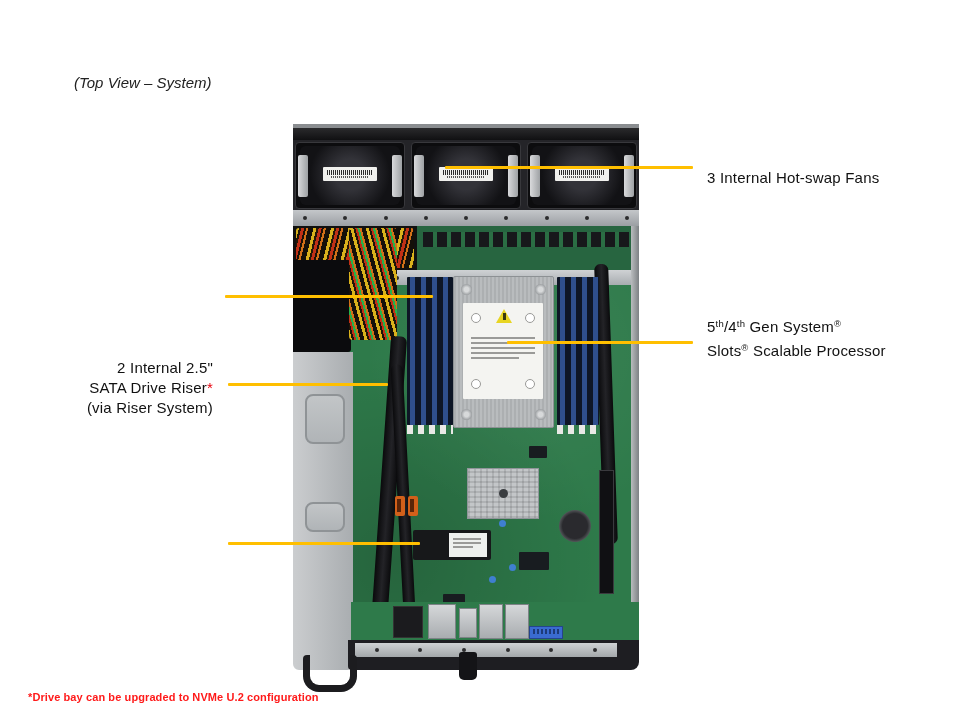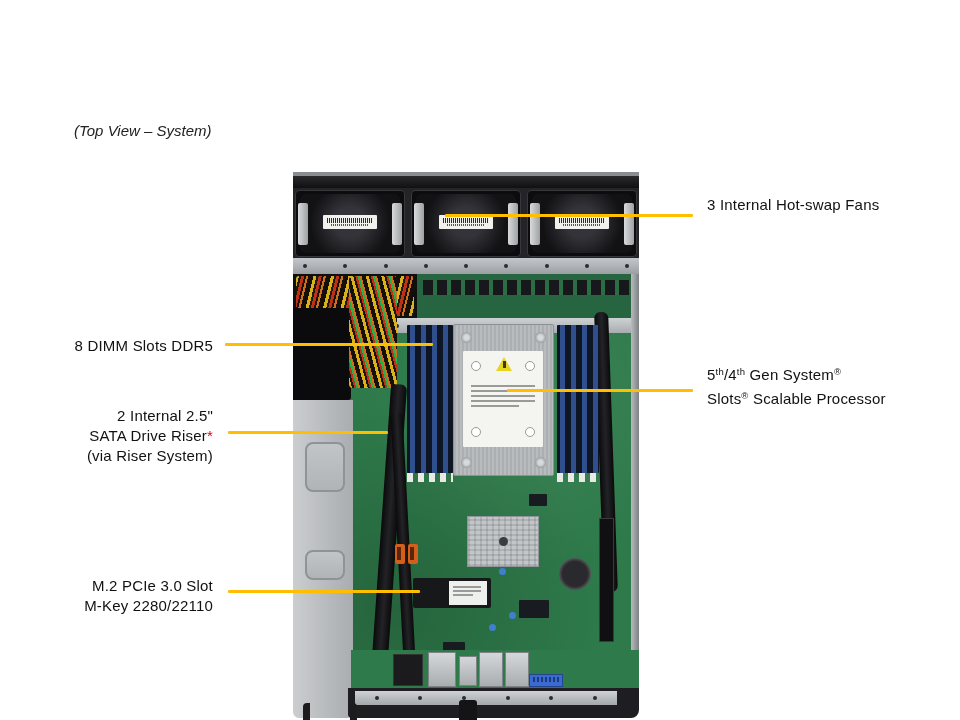--- a/index.html
+++ b/index.html
@@ -1,18 +1,18 @@
 <!DOCTYPE html>
 <html><head>
 <meta charset="utf-8">
 <style>
   html,body{margin:0;padding:0;background:#fff;}
   .canvas{position:relative;width:960px;height:720px;background:#ffffff;overflow:hidden;
           font-family:"Liberation Sans",sans-serif;color:#1a1a1a;}
-  .abs{position:absolute;margin-top:48px;}
+  .abs{position:absolute;}
 
   
   .title{left:74px;top:74px;font-size:15px;font-style:italic;color:#222;}
   .lbl{font-size:15px;line-height:20px;color:#111;letter-spacing:.2px;}
   .lbl-right{left:0;width:213px;text-align:right;}
   .lbl-left{left:707px;text-align:left;}
   .sup{font-size:9.5px;vertical-align:4.5px;}
   .red{color:#e8000d;}
   .footnote{left:28px;top:691px;font-size:11px;font-weight:700;color:#ff1a1a;letter-spacing:.1px;}
 
@@ -251,33 +251,29 @@
     <div class="handle-left"></div>
     <div class="handle-center"></div>
   </div>
 
   <div class="abs cline" style="left:445px;top:166px;width:248px;"></div>
   <div class="abs cline" style="left:225px;top:295px;width:208px;"></div>
   <div class="abs cline" style="left:507px;top:341px;width:186px;"></div>
   <div class="abs cline" style="left:228px;top:383px;width:160px;"></div>
   <div class="abs cline" style="left:228px;top:542px;width:192px;"></div>
 
-  <div class="abs lbl lbl-left" style="top:147px;">3 Internal Hot-swap Fans</div>
-
-  <div class="abs lbl lbl-right" style="top:288px;">8 DIMM Slots DDR5</div>
+  <div class="abs lbl lbl-left" style="top:168px;">3 Internal Hot-swap Fans</div>
+
 
   <div class="abs lbl lbl-left" style="top:313px;line-height:21px;">
     <span>5</span><span class="sup">th</span><span>/4</span><span class="sup">th</span><span> Gen System</span><span class="sup">®</span><br>
     <span>Slots</span><span class="sup">®</span><span> Scalable Processor</span>
   </div>
 
   <div class="abs lbl lbl-right" style="top:358px;">
     <span>2 Internal 2.5"</span><br>
     <span>SATA Drive Riser</span><span class="red">*</span><br>
     <span>(via Riser System)</span>
   </div>
 
-  <div class="abs lbl lbl-right" style="top:528px;">
-    <span>M.2 PCIe 3.0 Slot</span><br>
-    <span>M-Key 2280/22110</span>
-  </div>
-
+
+  <div class="abs footnote">*Drive bay can be upgraded to NVMe U.2 configuration</div>
 </div>
 
 </body></html>

